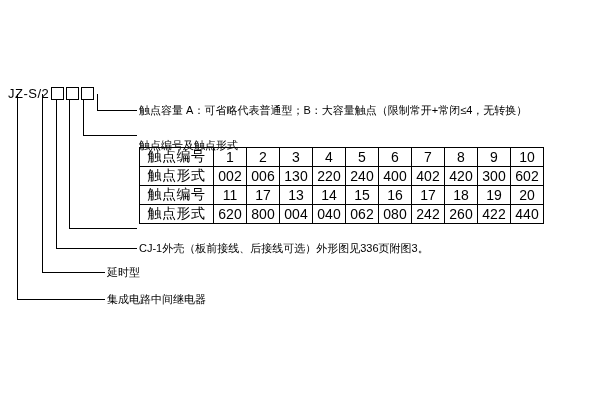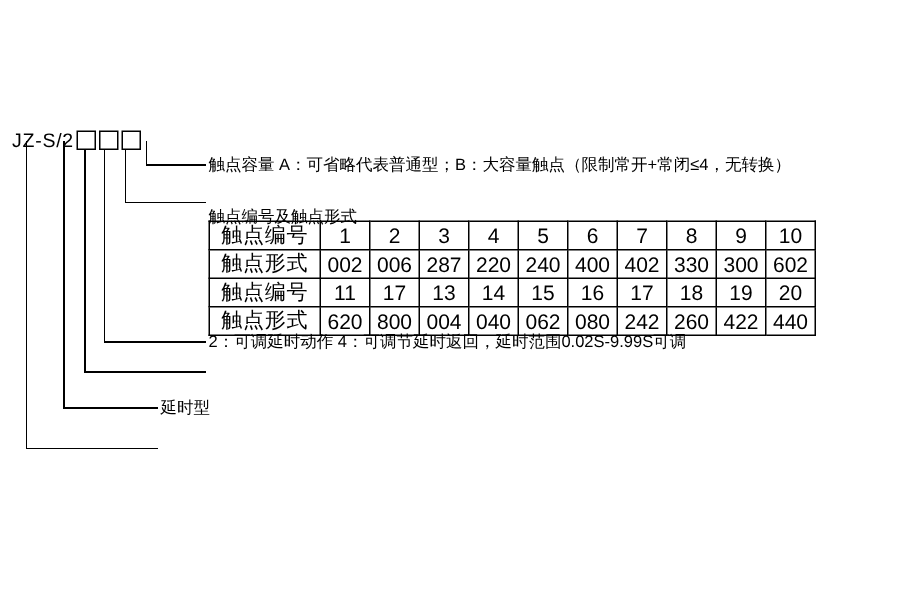--- a/index.html
+++ b/index.html
@@ -117,22 +117,23 @@
 
   <div class="code-row">
     <span class="code-text">JZ-S/2</span>
     <span class="code-box"></span>
     <span class="code-box"></span>
     <span class="code-box"></span>
   </div>
 
   <div class="ann" id="ann-capacity">触点容量  A：可省略代表普通型；B：大容量触点（限制常开+常闭≤4，无转换）</div>
   <div class="ann" id="ann-numform">触点编号及触点形式</div>
-  <div class="ann" id="ann-delay">2：可调延时动作   4：可调节延时返回，延时范围0.02S-9.99S可调</div>
+  <div class="ann" id="ann-shell">CJ-1外壳（板前接线、后接线可选）外形图见336页附图3。</div>
   <div class="ann" id="ann-relaytype">延时型</div>
+  <div class="ann" id="ann-product">集成电路中间继电器</div>
 
   <div class="table-wrap">
     <table class="contact">
       <tbody>
         <tr>
           <td class="head">触点编号</td>
           <td class="cell">1</td>
           <td class="cell">2</td>
           <td class="cell">3</td>
           <td class="cell">4</td>
@@ -140,26 +141,26 @@
           <td class="cell">6</td>
           <td class="cell">7</td>
           <td class="cell">8</td>
           <td class="cell">9</td>
           <td class="cell">10</td>
         </tr>
         <tr>
           <td class="head">触点形式</td>
           <td class="cell">002</td>
           <td class="cell">006</td>
-          <td class="cell">287</td>
+          <td class="cell">130</td>
           <td class="cell">220</td>
           <td class="cell">240</td>
           <td class="cell">400</td>
           <td class="cell">402</td>
-          <td class="cell">330</td>
+          <td class="cell">420</td>
           <td class="cell">300</td>
           <td class="cell">602</td>
         </tr>
         <tr>
           <td class="head">触点编号</td>
           <td class="cell">11</td>
           <td class="cell">17</td>
           <td class="cell">13</td>
           <td class="cell">14</td>
           <td class="cell">15</td>

